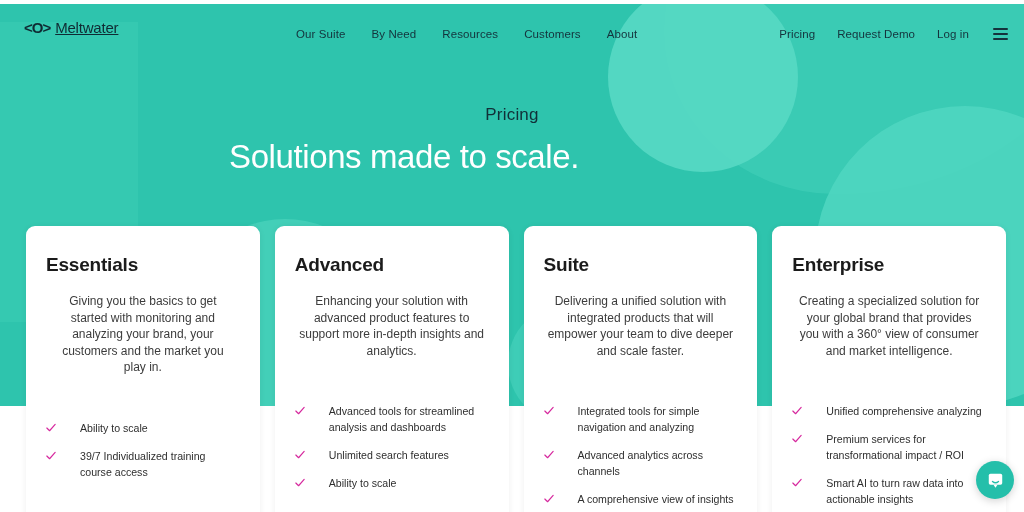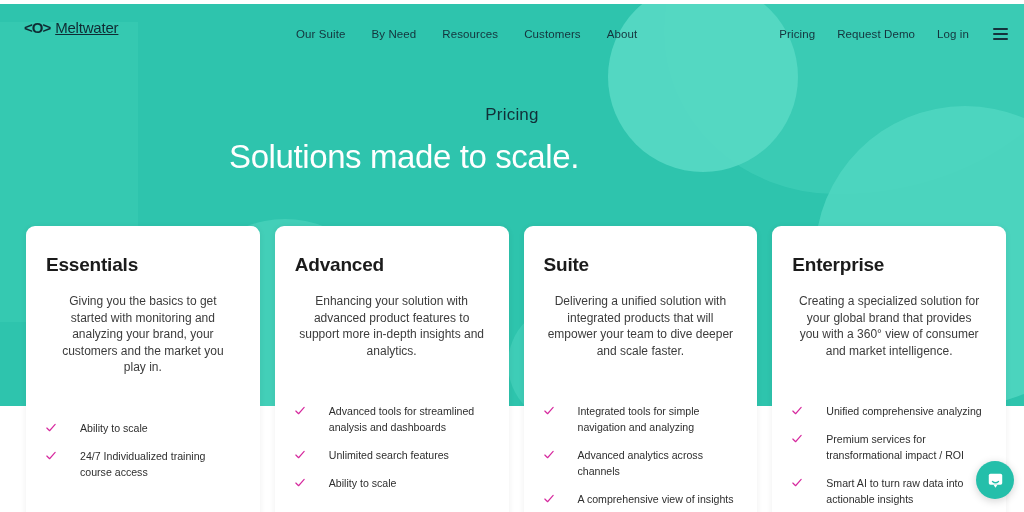--- a/index.html
+++ b/index.html
@@ -248,21 +248,21 @@
               </svg>
           </span>
           <span class="feature-text">Ability to scale</span>
         </li>
         <li class="feature">
           <span class="check">
             <svg width="10" height="10" viewBox="0 0 12 12">
                 <path d="M1 6 L4.3 9.3 L11 1.7" fill="none" stroke="#d6299e" stroke-width="1.4" stroke-linecap="round" stroke-linejoin="round"></path>
               </svg>
           </span>
-          <span class="feature-text">24/7 Individualized training course access</span>
+          <span class="feature-text">39/7 Individualized training course access</span>
         </li>
       </ul>
     </div>
 
     <div class="card">
       <div class="card-title">Advanced</div>
       <div class="card-desc">Enhancing your solution with advanced product features to support more in-depth insights and analytics.</div>
       <div class="card-spacer"></div>
       <ul class="features">
         <li class="feature">

